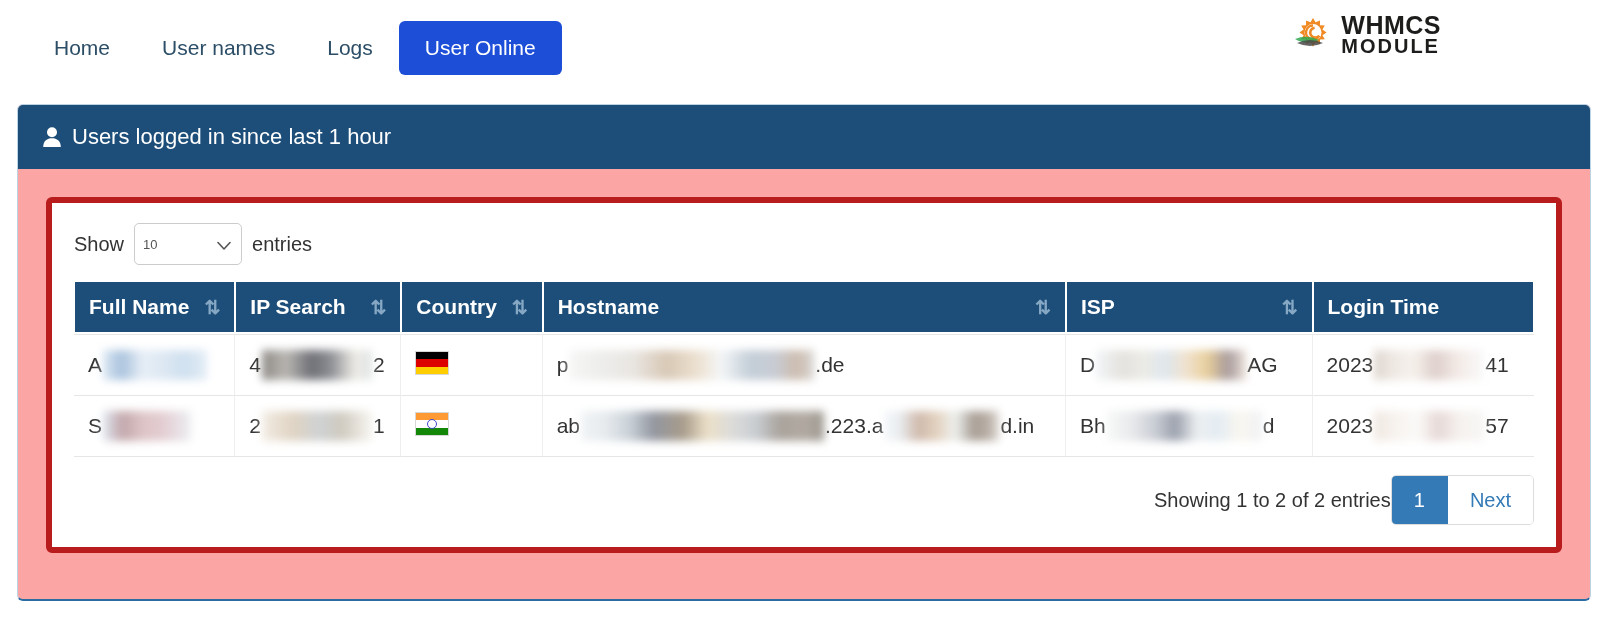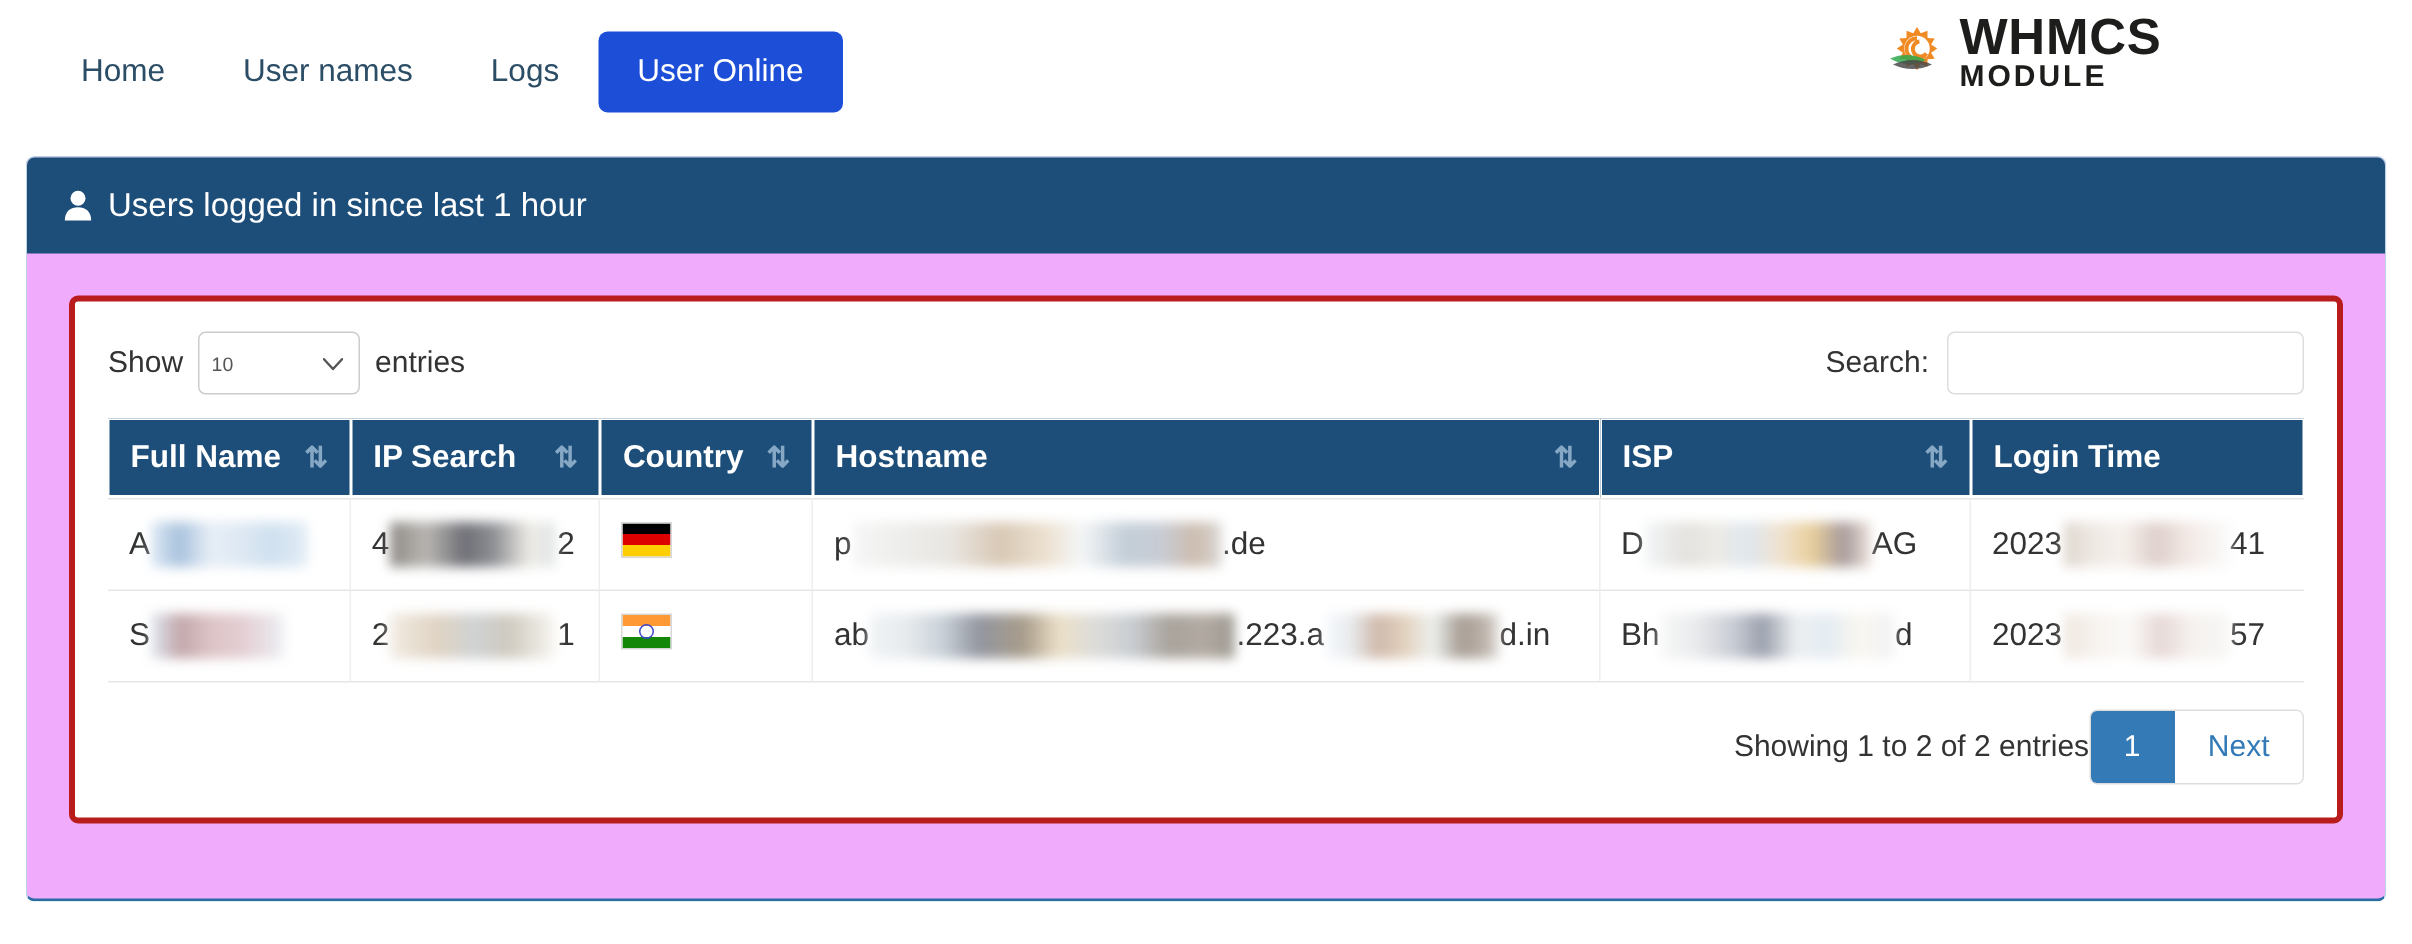--- a/index.html
+++ b/index.html
@@ -45,50 +45,50 @@
     display: flex;
     align-items: center;
     justify-content: flex-end;
   }
   .logo-text {
     display: flex; flex-direction: column;
     line-height: 0.95;
     font-weight: bold;
     letter-spacing: .5px;
   }
-  .logo-l1 { font-size: 34px; color: #1d1d1b; }
+  .logo-l1 { font-size: 25px; color: #1d1d1b; }
   .logo-l2 { font-size: 20px; color: #1d1d1b; letter-spacing: 2px; }
 
   
   .panel {
     position: absolute;
     left: 17px; top: 104px;
     width: 1574px;
     height: 497px;
     border: 1px solid #bcd3e4;
     border-bottom: 2px solid #2b6ca3;
     border-radius: 6px;
-    background: #f0abfc;
+    background: #fca5a5;
   }
   .panel-head {
     background: #1d4e79;
     color: #fff;
     border-radius: 5px 5px 0 0;
     height: 64px;
     display: flex;
     align-items: center;
     padding: 0 24px;
     font-size: 22px;
   }
   .user-icon { margin-right: 10px; display:inline-flex; }
   .panel-body { padding: 28px 28px 0 28px; }
 
   
   .card {
-    border: 4px solid #b91c1c;
+    border: 6px solid #b91c1c;
     border-radius: 6px;
     padding: 20px 22px 22px 22px;
     background:#fff;
   }
 
   
   .ctl-row {
     display: flex;
     align-items: center;
     justify-content: space-between;
@@ -269,24 +269,20 @@
               </select>
               <span class="chev">
                 <svg width="14" height="9" viewBox="0 0 14 9" aria-hidden="true">
                   <path d="M1 1 L7 7.5 L13 1" fill="none" stroke="#555" stroke-width="1.6" stroke-linecap="round" stroke-linejoin="round"></path>
                 </svg>
               </span>
             </span>
             <span class="lbl-after">entries</span>
           </div>
 
-          <div class="search-grp">
-            <span class="lbl">Search:</span>
-            <input class="search-input" type="text" placeholder="" style="">
-          </div>
         </div>
 
         <table class="dt">
           <thead>
             <tr>
               <th class="left" style="width:160px;">
                 <span class="th-inner">
                   <span class="th-txt">Full Name</span>
                   <span class="sorticon">⇅</span>
                 </span>

